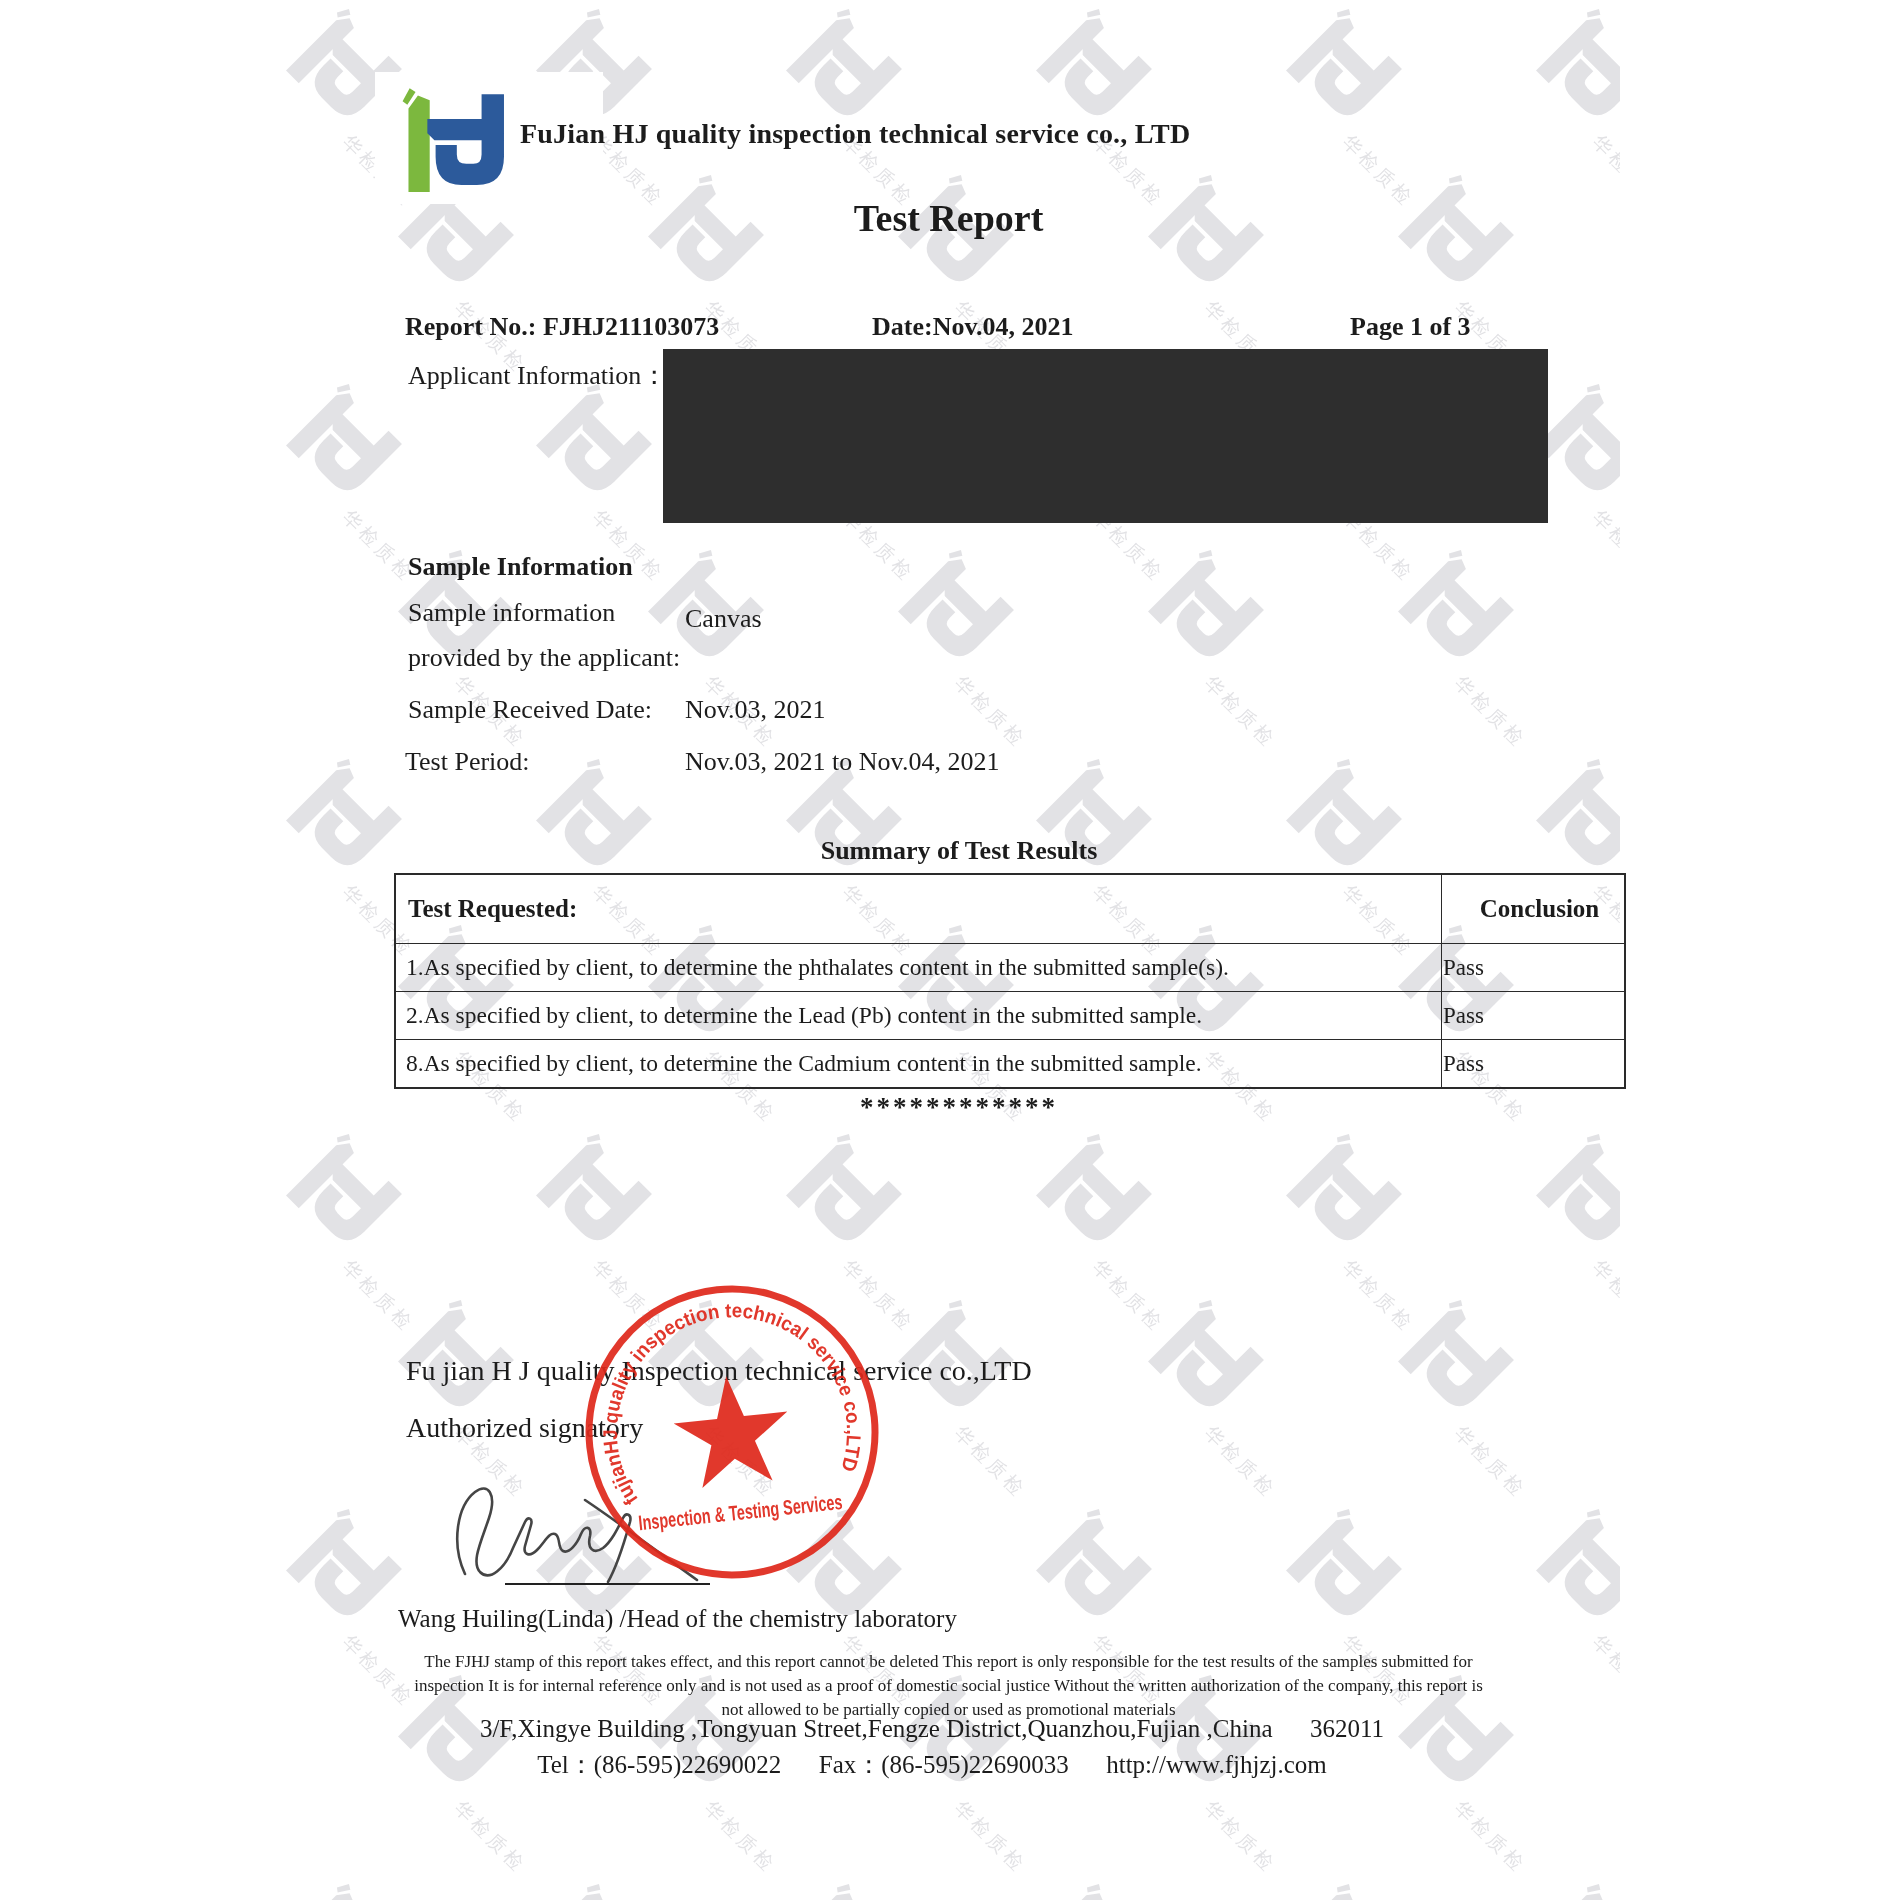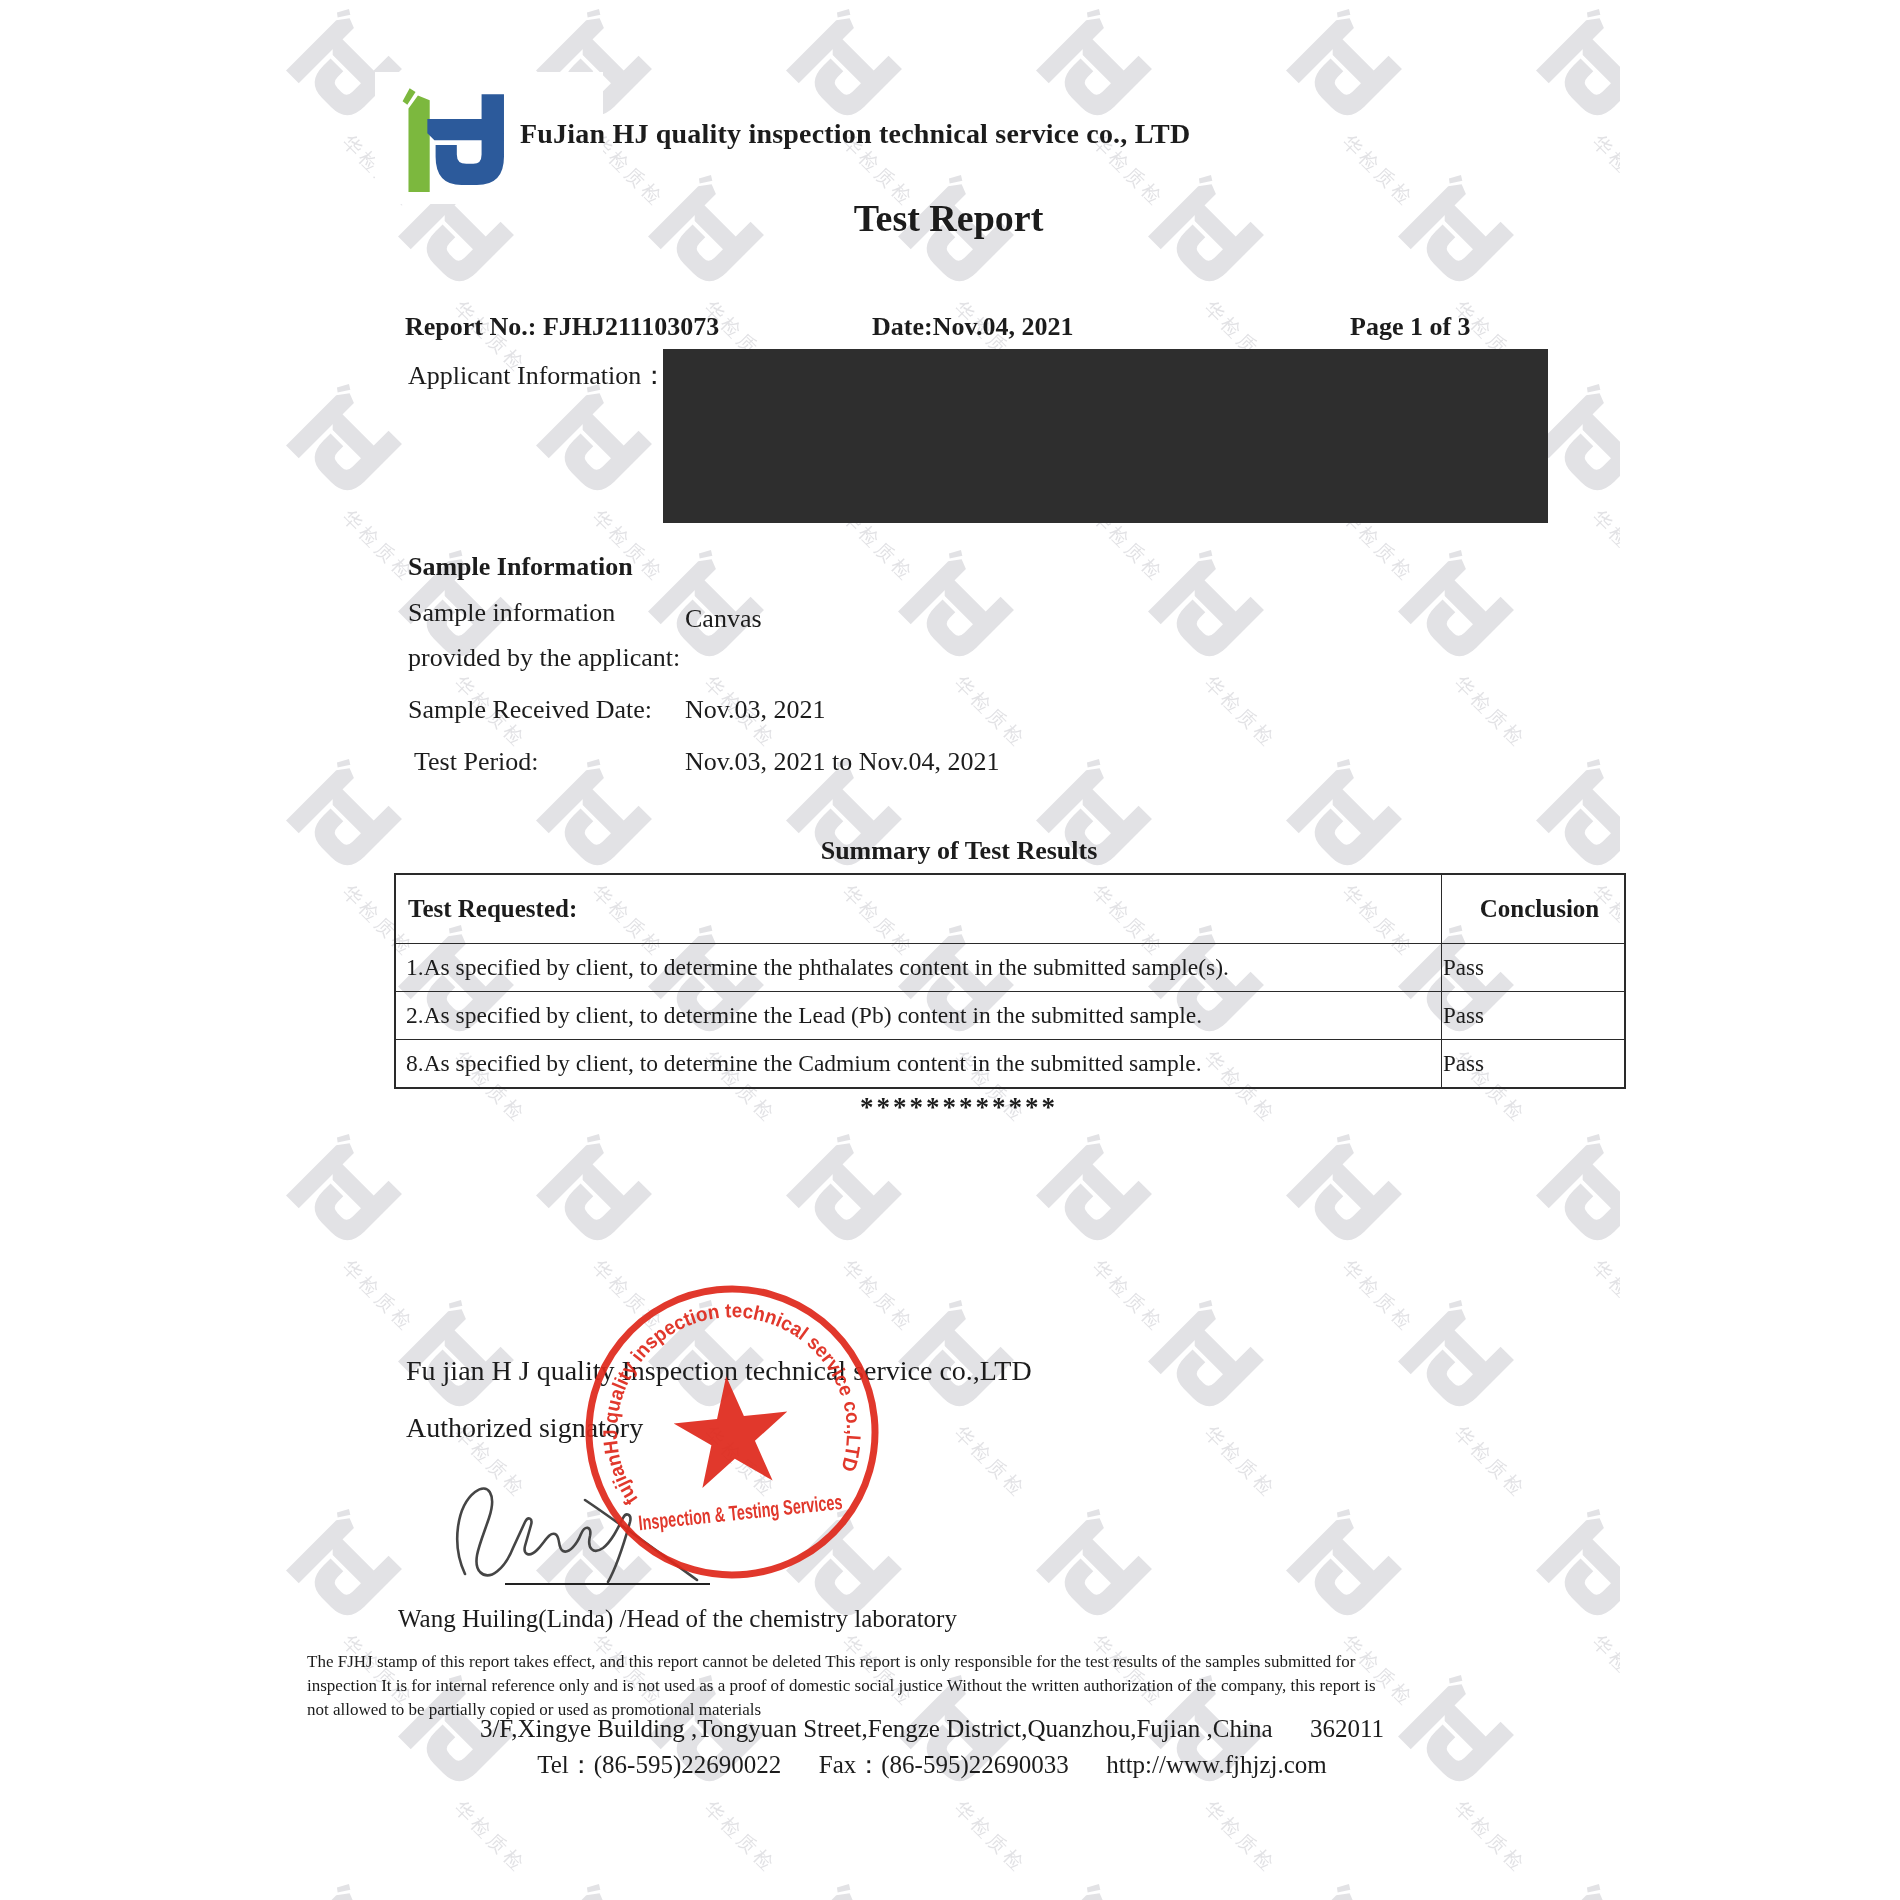--- a/index.html
+++ b/index.html
@@ -19,21 +19,21 @@
                 border:2px solid #2a2a2a;table-layout:fixed;}
   table.results td{border:1.5px solid #2a2a2a;overflow:hidden;}
   td.req-h{height:66px;padding-left:12px;font-size:25px;font-weight:bold;}
   td.con-h{width:167px;text-align:center;font-size:25px;font-weight:bold;padding-left:14px;}
   td.req{height:45px;padding-left:10px;font-size:23.5px;white-space:nowrap;}
   td.con{text-align:left;font-size:23px;}
   .stars{left:117px;width:1130px;top:1092px;text-align:center;font-size:27px;font-weight:bold;letter-spacing:3px;}
   .auth{font-size:28px;}
   .sigline{left:228px;top:1583px;width:205px;border-top:2.5px solid #222;}
   .signer{left:121px;top:1605px;font-size:25px;}
-  .disclaimer{left:30px;width:1283px;top:1650px;text-align:left;font-size:17px;line-height:24px;white-space:normal;}
+  .disclaimer{left:30px;width:1283px;top:1650px;text-align:center;font-size:17px;line-height:24px;white-space:normal;}
   .disclaimer div{white-space:nowrap;}
   .addr{left:0;width:1310px;top:1715px;text-align:center;font-size:25px;white-space:pre;}
   .contact{left:0;width:1310px;top:1748px;text-align:center;font-size:25px;white-space:pre;}
   svg{display:block;}
 </style>
 </head>
 <body>
 
 <svg width="0" height="0" style="position:absolute" aria-hidden="true">
   <defs>
@@ -76,21 +76,21 @@
 
     <p class="a lbl" style="left:131px;top:358px">Applicant Information：</p>
     <div class="a redaction"></div>
 
     <p class="a sec-title" style="left:131px;top:552px">Sample Information</p>
     <p class="a lbl" style="left:131px;top:598px">Sample information</p>
     <p class="a lbl" style="left:408px;top:604px">Canvas</p>
     <p class="a lbl" style="left:131px;top:643px">provided by the applicant:</p>
     <p class="a lbl" style="left:131px;top:695px">Sample Received Date:</p>
     <p class="a lbl" style="left:408px;top:695px">Nov.03, 2021</p>
-    <p class="a lbl" style="left:137px;top:747px">Test Period:</p>
+    <p class="a lbl" style="left:128px;top:747px">Test Period:</p>
     <p class="a lbl" style="left:408px;top:747px">Nov.03, 2021 to Nov.04, 2021</p>
 
     <p class="a sum-title">Summary of Test Results</p>
     <table class="results">
       <tbody>
           <tr>
         <td class="req-h">Test Requested:</td>
         <td class="con-h">Conclusion</td>
       </tr>
       <tr>

